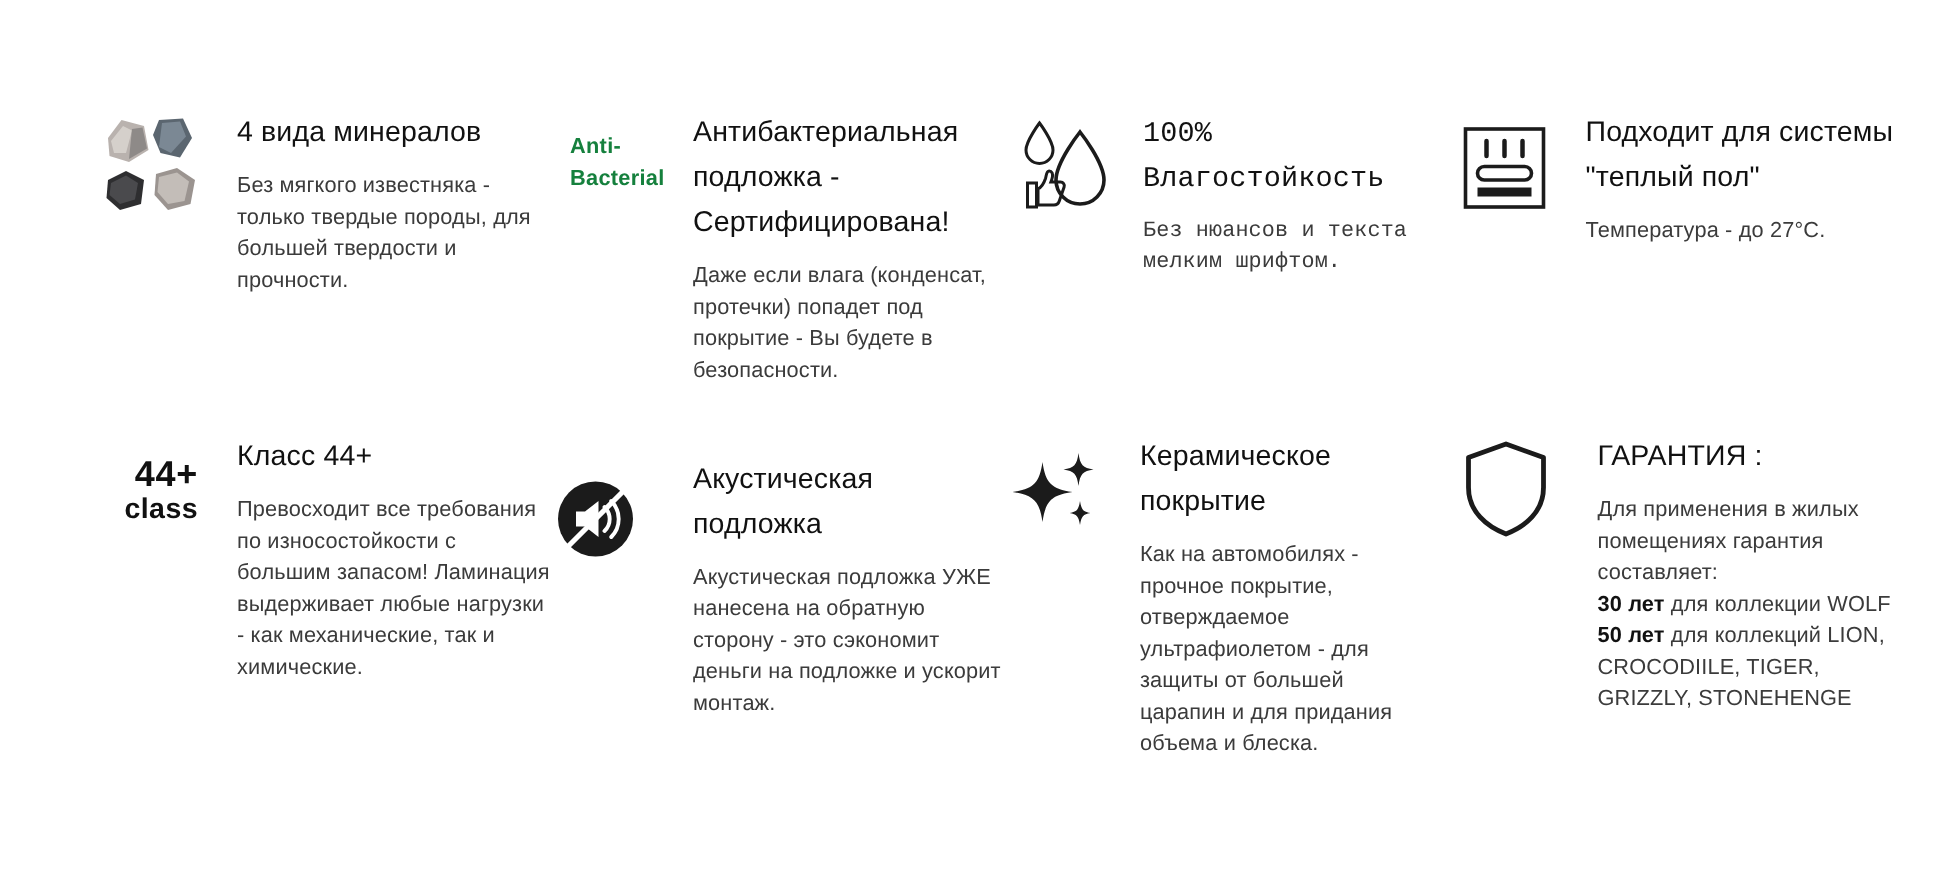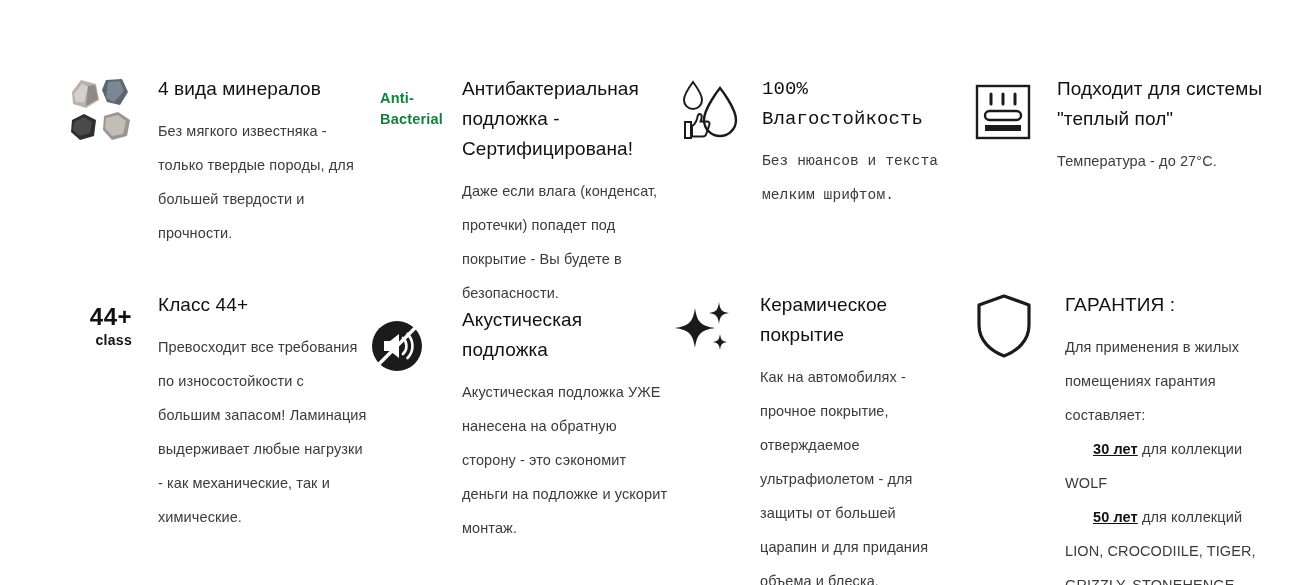--- a/index.html
+++ b/index.html
@@ -42,31 +42,29 @@
     font-size: 19px;
     line-height: 30px;
     font-weight: 400;
     color: #111111;
     letter-spacing: .1px;
     margin: 0 0 10px 0;
   }
 
   .f-text {
     font-size: 14.5px;
-    line-height: 34px;
+    line-height: 21px;
     color: #3b3b3b;
     letter-spacing: .1px;
     margin: 0;
   }
 
   .f-text .u {
     font-weight: bold;
-    text-decoration: underline;
     color: #111;
-    margin-left: 28px;
   }
 
   
   #feat-minerals   { left: 70px;  top: 74px;  width: 300px; }
   #feat-antibac    { left: 380px; top: 74px;  width: 300px; }
   #feat-water      { left: 680px; top: 74px;  width: 290px; font-family: Liberation Mono, monospace; }
   #feat-warmfloor  { left: 975px; top: 74px;  width: 300px; }
 
   
   #feat-class44    { left: 70px;  top: 290px; width: 300px; }
@@ -117,21 +115,21 @@
     width: 62px;
   }
   .class44 .big {
     font-size: 24px;
     font-weight: bold;
     line-height: 26px;
     color: #111;
     letter-spacing: .5px;
   }
   .class44 .small {
-    font-size: 14px;
+    font-size: 19px;
     font-weight: bold;
     line-height: 20px;
     color: #111;
     letter-spacing: .3px;
   }
 
   .acoustic-icon { width: 54px; height: 54px; margin-top: 14px; }
   .sparkle-icon  { width: 64px; height: 56px; margin-top: 12px; }
   .shield-icon   { width: 58px; height: 64px; margin-top: 4px; }
 </style>

